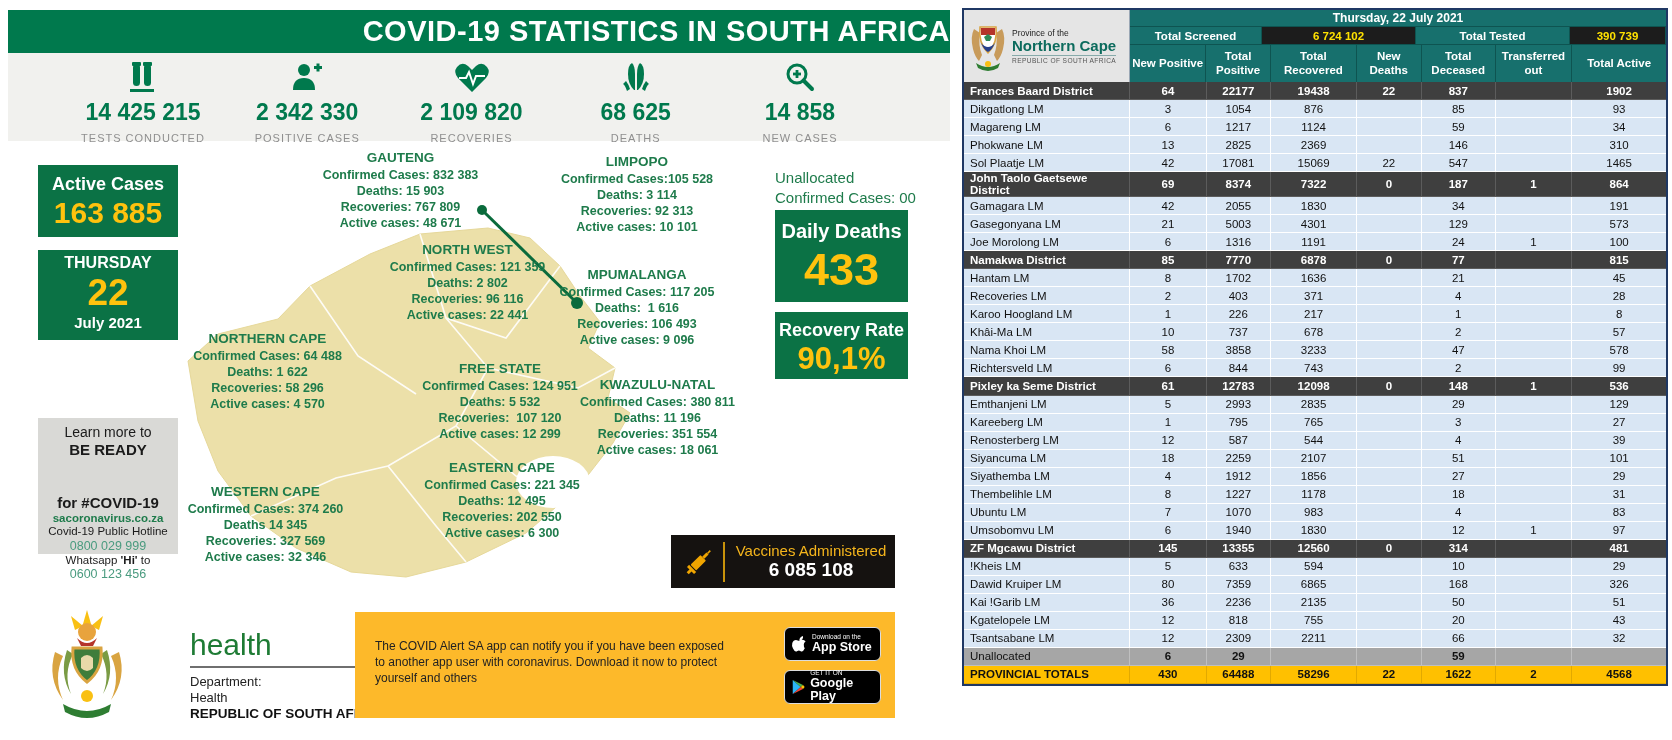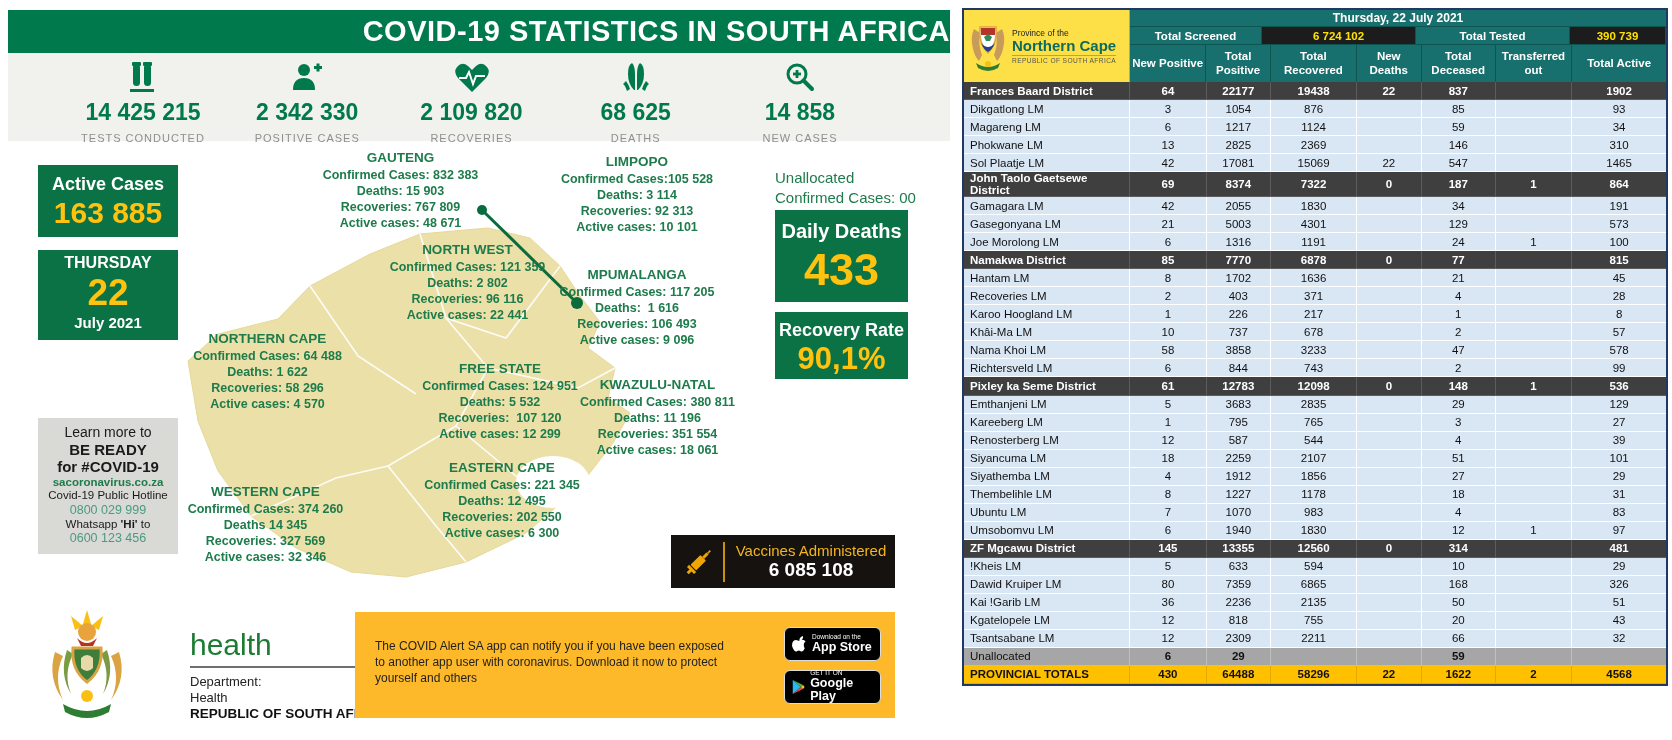--- a/index.html
+++ b/index.html
@@ -30,21 +30,21 @@
 
   .date-box { left:38px; top:250px; width:140px; height:90px; padding-top:4px; }
   .date-box .glabel { font-size:16px; }
   .date-box .gvalue { font-size:37px; margin-top:2px; }
   .date-box .gsub { font-size:15px; font-weight:bold; margin-top:3px; }
 
   .learn-box { position:absolute; left:38px; top:418px; width:140px; height:136px;
     background:#d9d9d6; text-align:center; padding-top:6px; line-height:1.18; color:#1a1a1a; }
   .learn-box .l1 { font-size:14px; }
   .learn-box .l2 { font-size:15px; font-weight:bold; }
-  .learn-box .l3 { font-size:15px; font-weight:bold; }
+  .learn-box .l3 { font-size:15px; font-weight:bold;margin-top:36px; }
   .learn-box .site { font-size:11.5px; font-weight:bold; color:#1e7b4b; }
   .learn-box .hl { font-size:11.5px; }
   .learn-box .num { font-size:12.5px; color:#4a9b7f; }
 
   .map-svg { position:absolute; left:158px; top:226px; }
   .pointer-svg { position:absolute; left:470px; top:200px; }
 
   .province { position:absolute; text-align:center; color:#1e7b4b; line-height:1.3; }
   .province .pname { font-size:13.5px; font-weight:bold; }
   .province .pline { font-size:12.5px; font-weight:bold; white-space:pre; }
@@ -94,21 +94,21 @@
   .badge-appstore { top:15px; }
   .badge-googleplay { top:58px; }
   .badge .btext { margin-left:5px; color:#fff; line-height:1.05; }
   .badge .bsmall { font-size:6.5px; }
   .badge .bbig { font-size:12.5px; font-weight:bold; }
 
   
   .table-panel { position:absolute; left:962px; top:8px; width:706px; height:678px;
     border:2px solid #1f3864; background:#fff; }
   .thead { display:flex; height:72px; }
-  .logo-cell { width:170px; background:#fde047; display:flex; align-items:center;
+  .logo-cell { width:170px; background:#e5e5e5; display:flex; align-items:center;
     padding:2px 2px 0 4px; border-right:1px solid #9aa7b5; }
   .logo-text { margin-left:4px; line-height:1.05; }
   .logo-text .lt1 { font-size:8.5px; color:#222; }
   .logo-text .lt2 { font-size:15px; font-weight:bold; color:#0c6b5d; }
   .logo-text .lt3 { font-size:6.6px; color:#555; border-top:1px solid #8aa; padding-top:2px; margin-top:2px; letter-spacing:.4px; }
   .head-right { width:536px; display:flex; flex-direction:column; }
   .h-row1 { height:17px; background:#17706d; color:#fff; font-weight:bold; font-size:12px;
     display:flex; align-items:center; justify-content:center; border-bottom:1px solid #0e5451; }
   .h-row2 { height:17px; display:flex; }
   .h-row2 .hcell { display:flex; align-items:center; justify-content:center;
@@ -604,21 +604,21 @@
           <div class="tcell cw2 val">12783</div>
           <div class="tcell cw3 val">12098</div>
           <div class="tcell cw4 val">0</div>
           <div class="tcell cw5 val">148</div>
           <div class="tcell cw6 val">1</div>
           <div class="tcell cw7 val">536</div>
         </div>
         <div class="trow lm">
           <div class="tcell cw0 name">Emthanjeni LM</div>
           <div class="tcell cw1 val">5</div>
-          <div class="tcell cw2 val">3683</div>
+          <div class="tcell cw2 val">2993</div>
           <div class="tcell cw3 val">2835</div>
           <div class="tcell cw4 val"></div>
           <div class="tcell cw5 val">29</div>
           <div class="tcell cw6 val"></div>
           <div class="tcell cw7 val">129</div>
         </div>
         <div class="trow lm">
           <div class="tcell cw0 name">Kareeberg LM</div>
           <div class="tcell cw1 val">1</div>
           <div class="tcell cw2 val">795</div>

